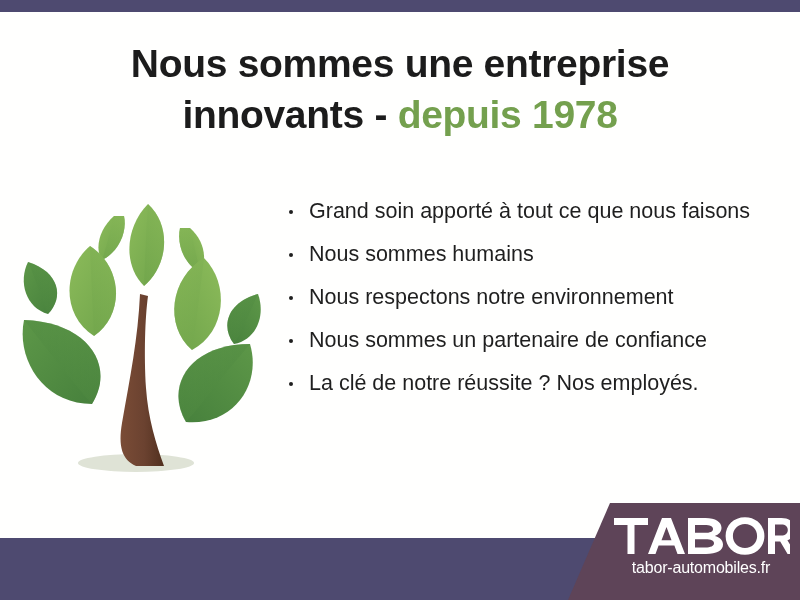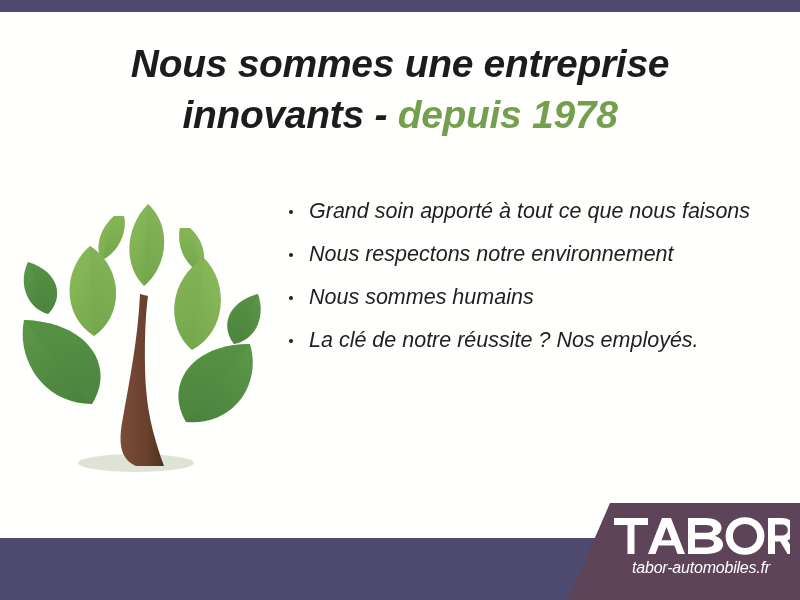--- a/index.html
+++ b/index.html
@@ -12,21 +12,20 @@
     overflow: hidden;
     background: #fffffd;
     font-family: "Liberation Sans", sans-serif;
     position: relative;
   }
 
   .slide {
     position: absolute;
     inset: 0;
     background: #fffffe;
-    font-style: italic;
   }
 
   
   .bar-top {
     position: absolute;
     left: 0; top: 0;
     width: 800px;
     height: 12px;
     background: #4e4a70;
   }
@@ -200,25 +199,29 @@
     </svg>
   </div>
 
   <ul class="bullets">
     <li>
       <span class="dot"></span>
       <span>Grand soin apporté à tout ce que nous faisons</span>
     </li>
     <li>
       <span class="dot"></span>
+      <span>Nous sommes humains</span>
+    </li>
+    <li>
+      <span class="dot"></span>
       <span>Nous respectons notre environnement</span>
     </li>
     <li>
       <span class="dot"></span>
-      <span>Nous sommes humains</span>
+      <span>Nous sommes un partenaire de confiance</span>
     </li>
     <li>
       <span class="dot"></span>
       <span>La clé de notre réussite ? Nos employés.</span>
     </li>
   </ul>
 
   <div class="bar-bottom"></div>
   <div class="logo-plate"></div>
 

